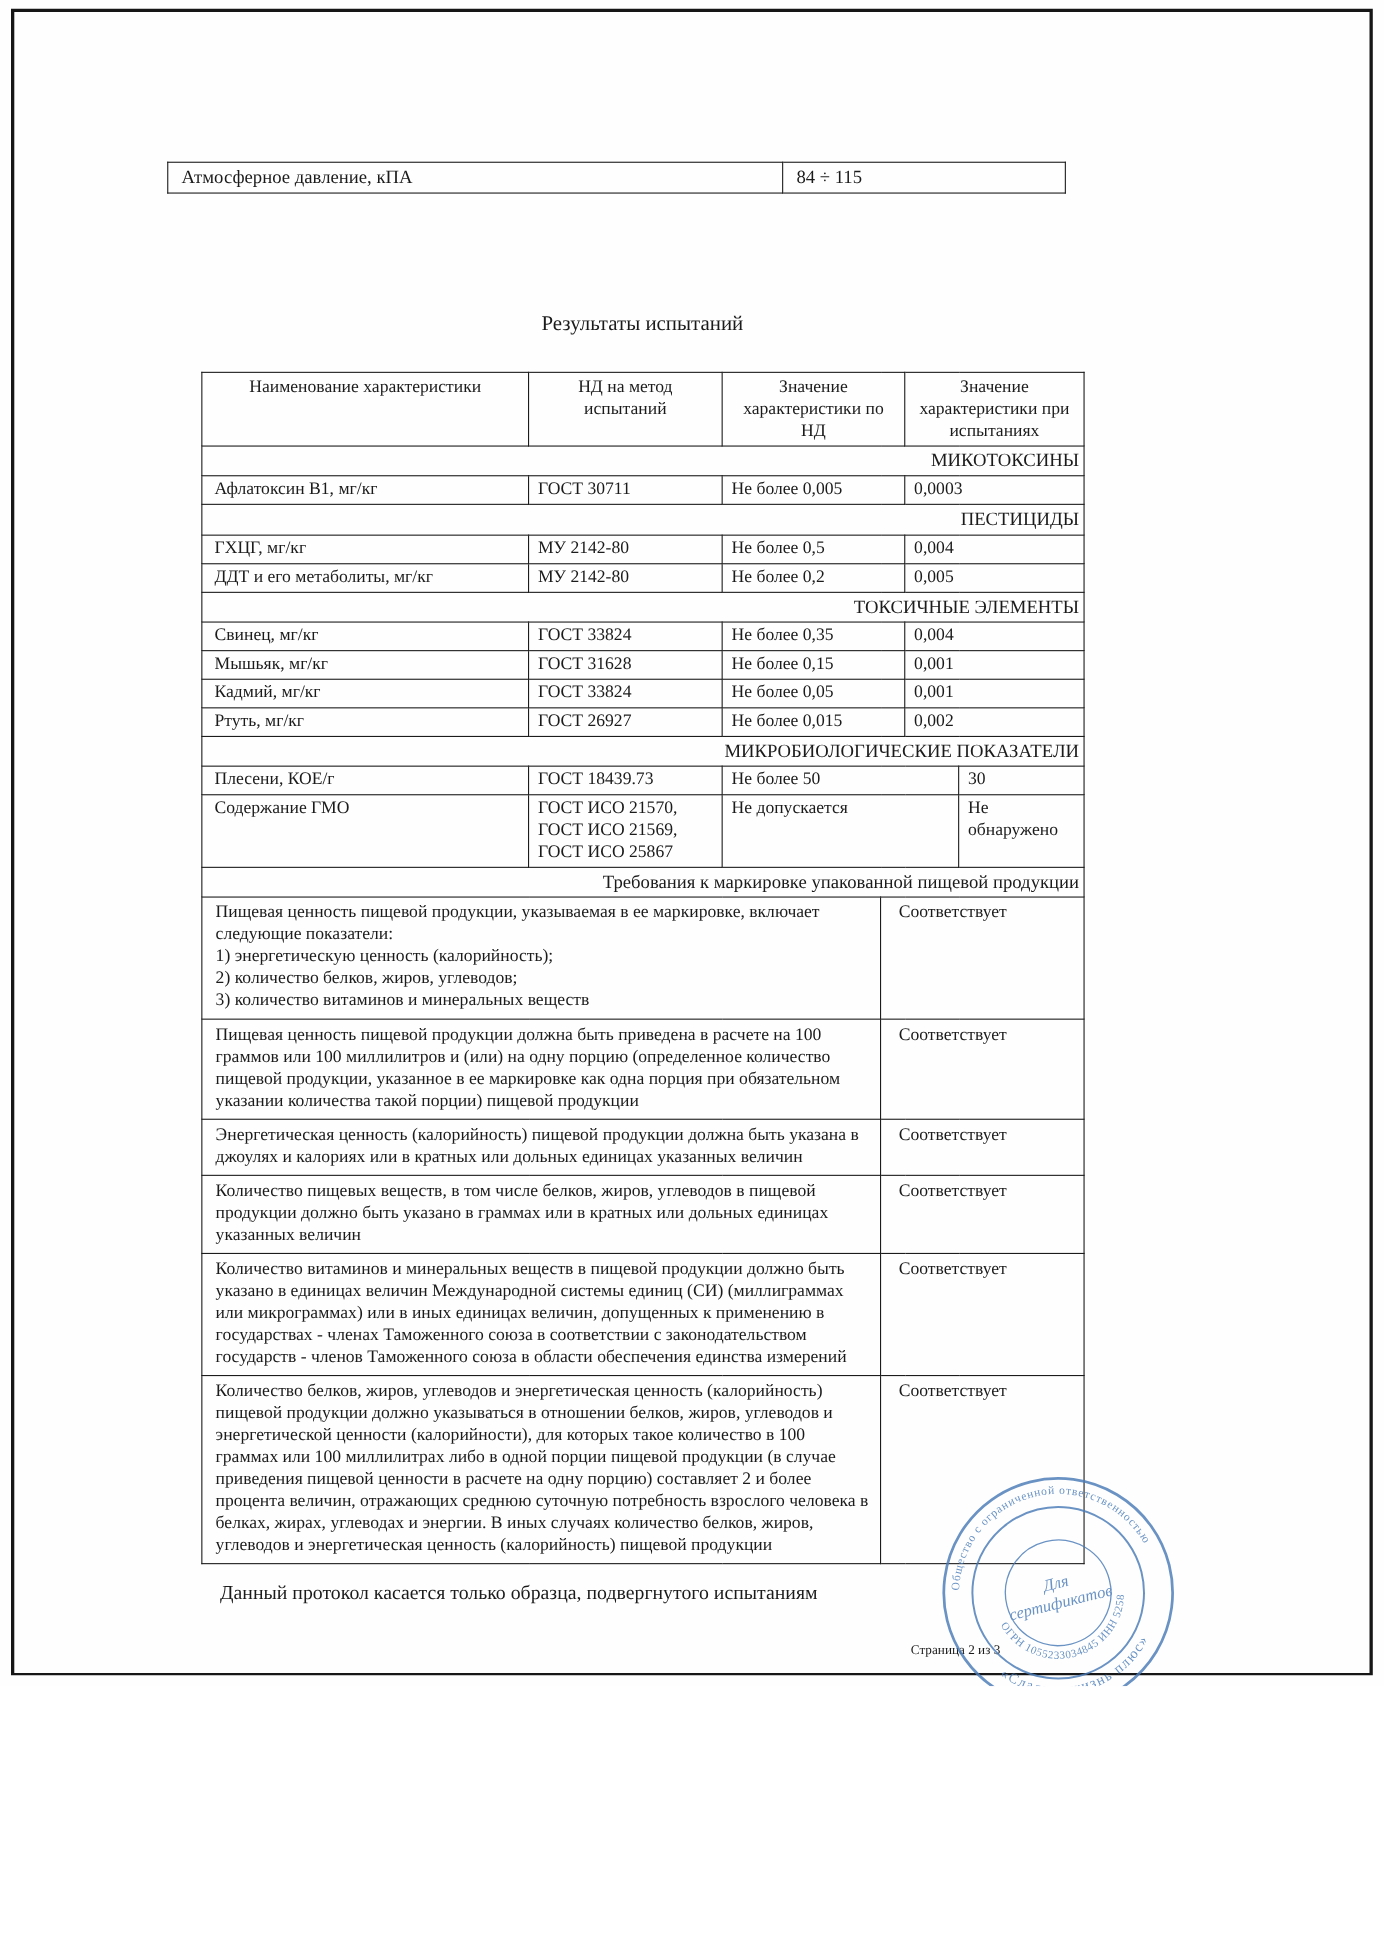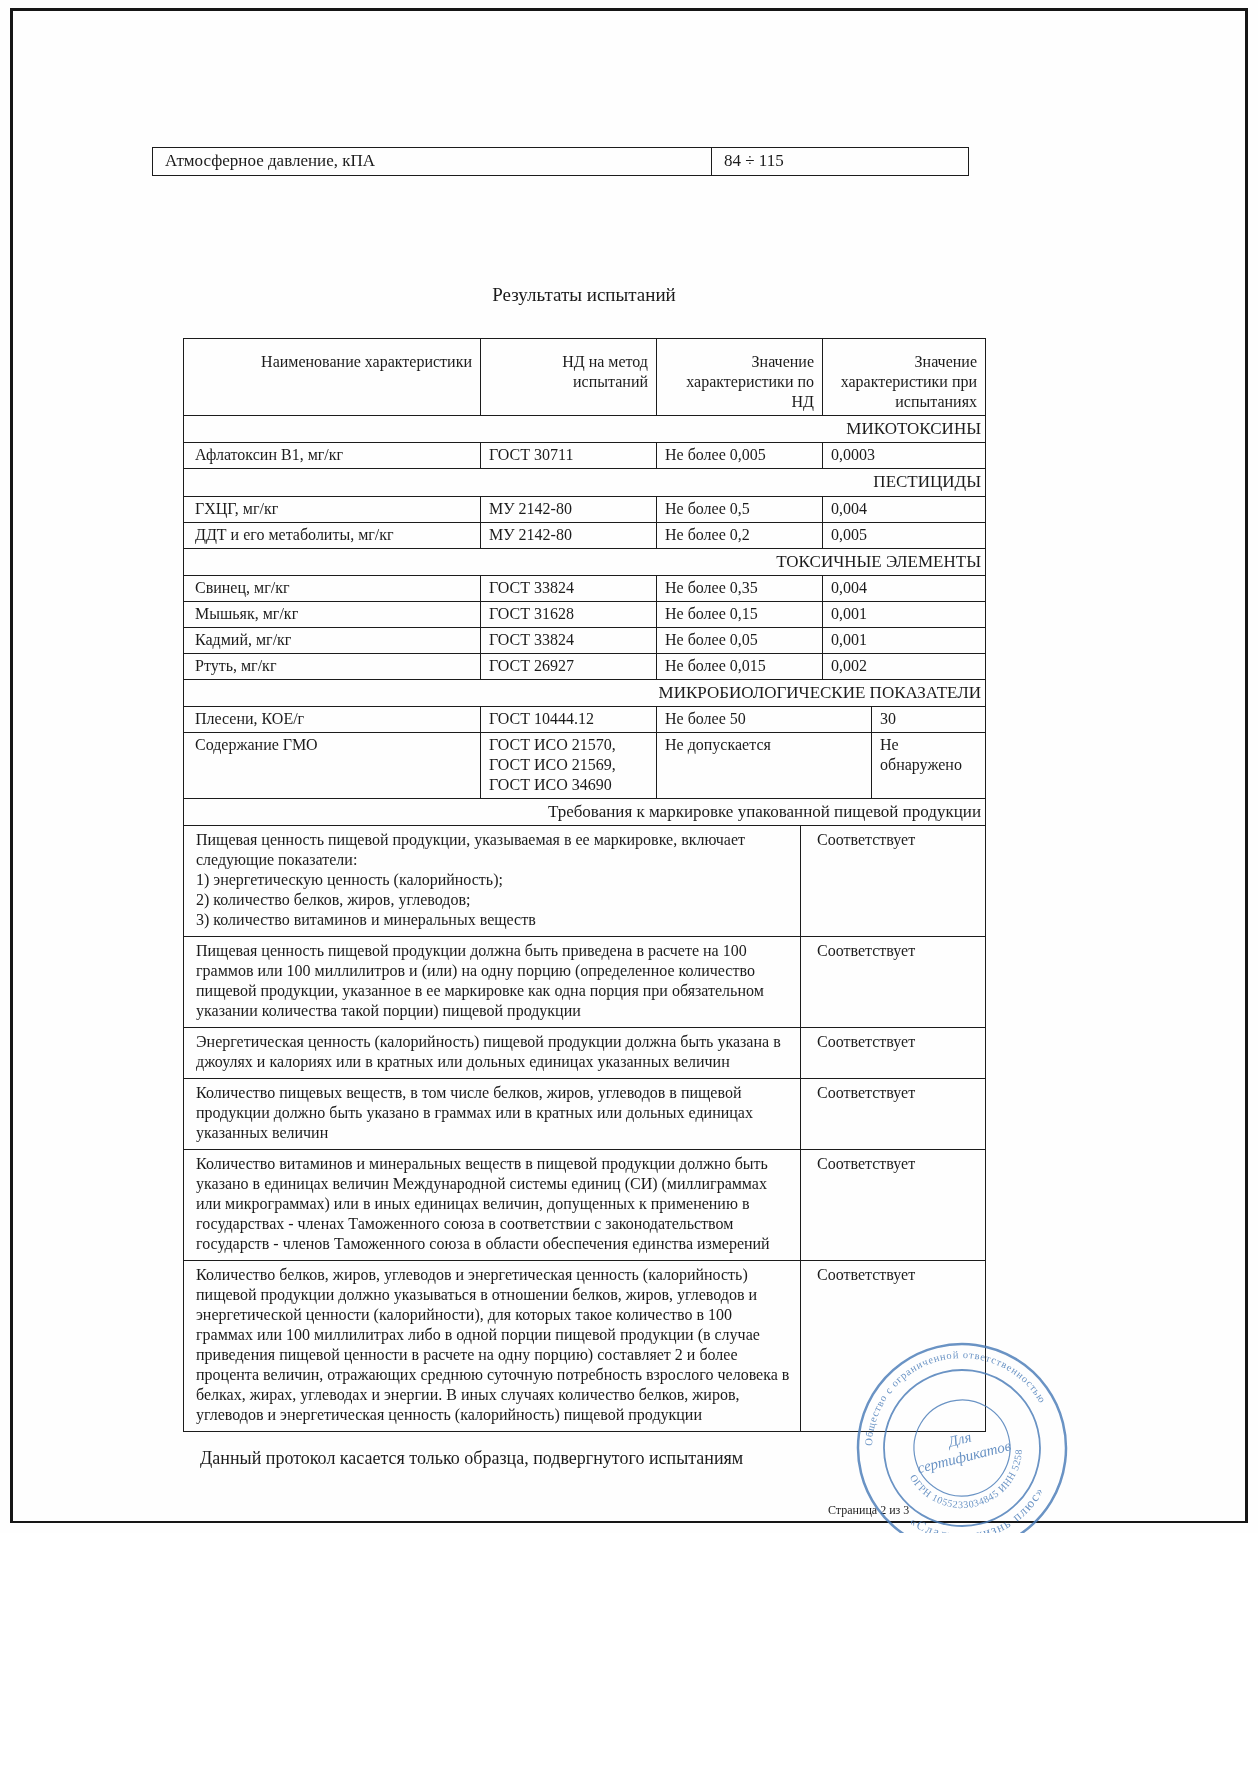--- a/index.html
+++ b/index.html
@@ -16,21 +16,21 @@
 
   .title { position:absolute; left:183px; top:284px; width:802px;
     text-align:center; font-size:19px; }
 
   .flow { position:absolute; left:0; top:338px; width:1258px; }
 
   .main-table { margin-left:183px; width:802px; border-collapse:collapse;
     font-size:16px; line-height:1.25; table-layout:fixed; }
   .main-table td, .main-table th { border:1.7px solid #1c1c1c; vertical-align:top;
     font-weight:normal; white-space:pre-line; padding:2px 8px 3px; }
-  th.hdr { text-align:right; padding-top:13px; height:64px; }
+  th.hdr { text-align:center; padding-top:3px; height:64px; }
   td.section { text-align:right; font-size:17px; padding:2px 4px 3px; white-space:normal; }
   td.c-name { padding-left:11px; }
   td.req { padding:4px 10px 6px 12px; }
   td.conf { padding:4px 8px 4px 16px; }
 
   .footer-note { margin:16px 17px 0 200px; font-size:18px; }
   .page-number { margin:34px 0 0 828px; font-size:12px; }
 
   .stamp { position:absolute; left:850px; top:1336px; width:224px; height:224px;
     transform:rotate(-14deg); opacity:.82; }
@@ -128,29 +128,29 @@
         <td>ГОСТ 26927</td>
         <td colspan="2">Не более 0,015</td>
         <td colspan="2">0,002</td>
       </tr>
 
       <tr>
         <td class="section" colspan="6">МИКРОБИОЛОГИЧЕСКИЕ ПОКАЗАТЕЛИ</td>
       </tr>
       <tr>
         <td class="c-name">Плесени, КОЕ/г</td>
-        <td>ГОСТ 10444.12</td>
+        <td>ГОСТ 18439.73</td>
         <td colspan="3">Не более 50</td>
         <td>30</td>
       </tr>
       <tr>
         <td class="c-name">Содержание ГМО</td>
         <td>ГОСТ ИСО 21570,
 ГОСТ ИСО 21569,
-ГОСТ ИСО 34690</td>
+ГОСТ ИСО 25867</td>
         <td colspan="3">Не допускается</td>
         <td>Не обнаружено</td>
       </tr>
 
       <tr>
         <td class="section" colspan="6">Требования к маркировке упакованной пищевой продукции</td>
       </tr>
       <tr>
         <td class="req" colspan="3">Пищевая ценность пищевой продукции, указываемая в ее маркировке, включает следующие показатели:
 1) энергетическую ценность (калорийность);

